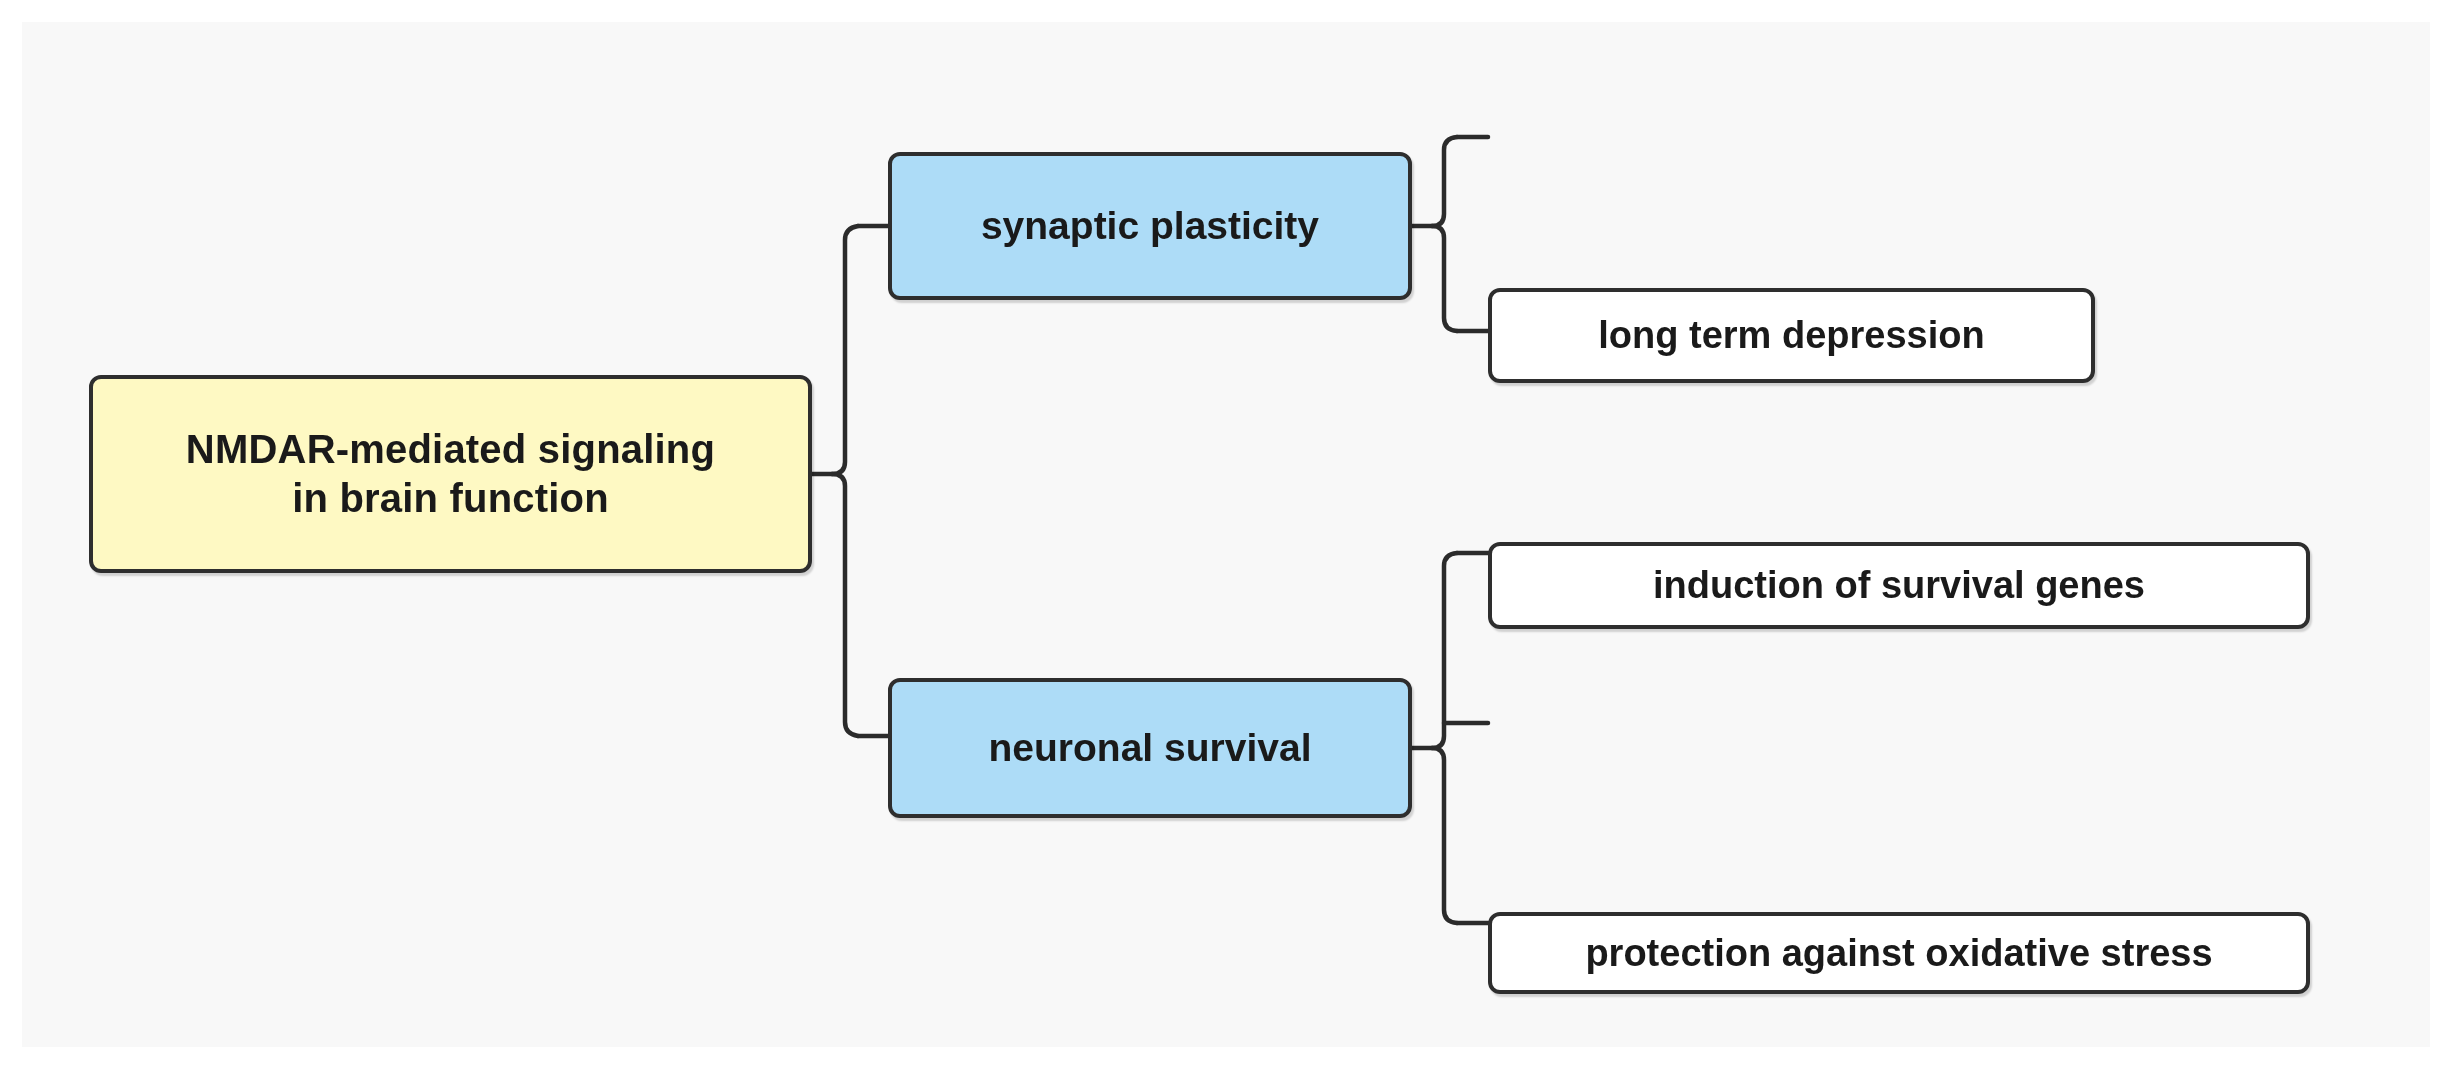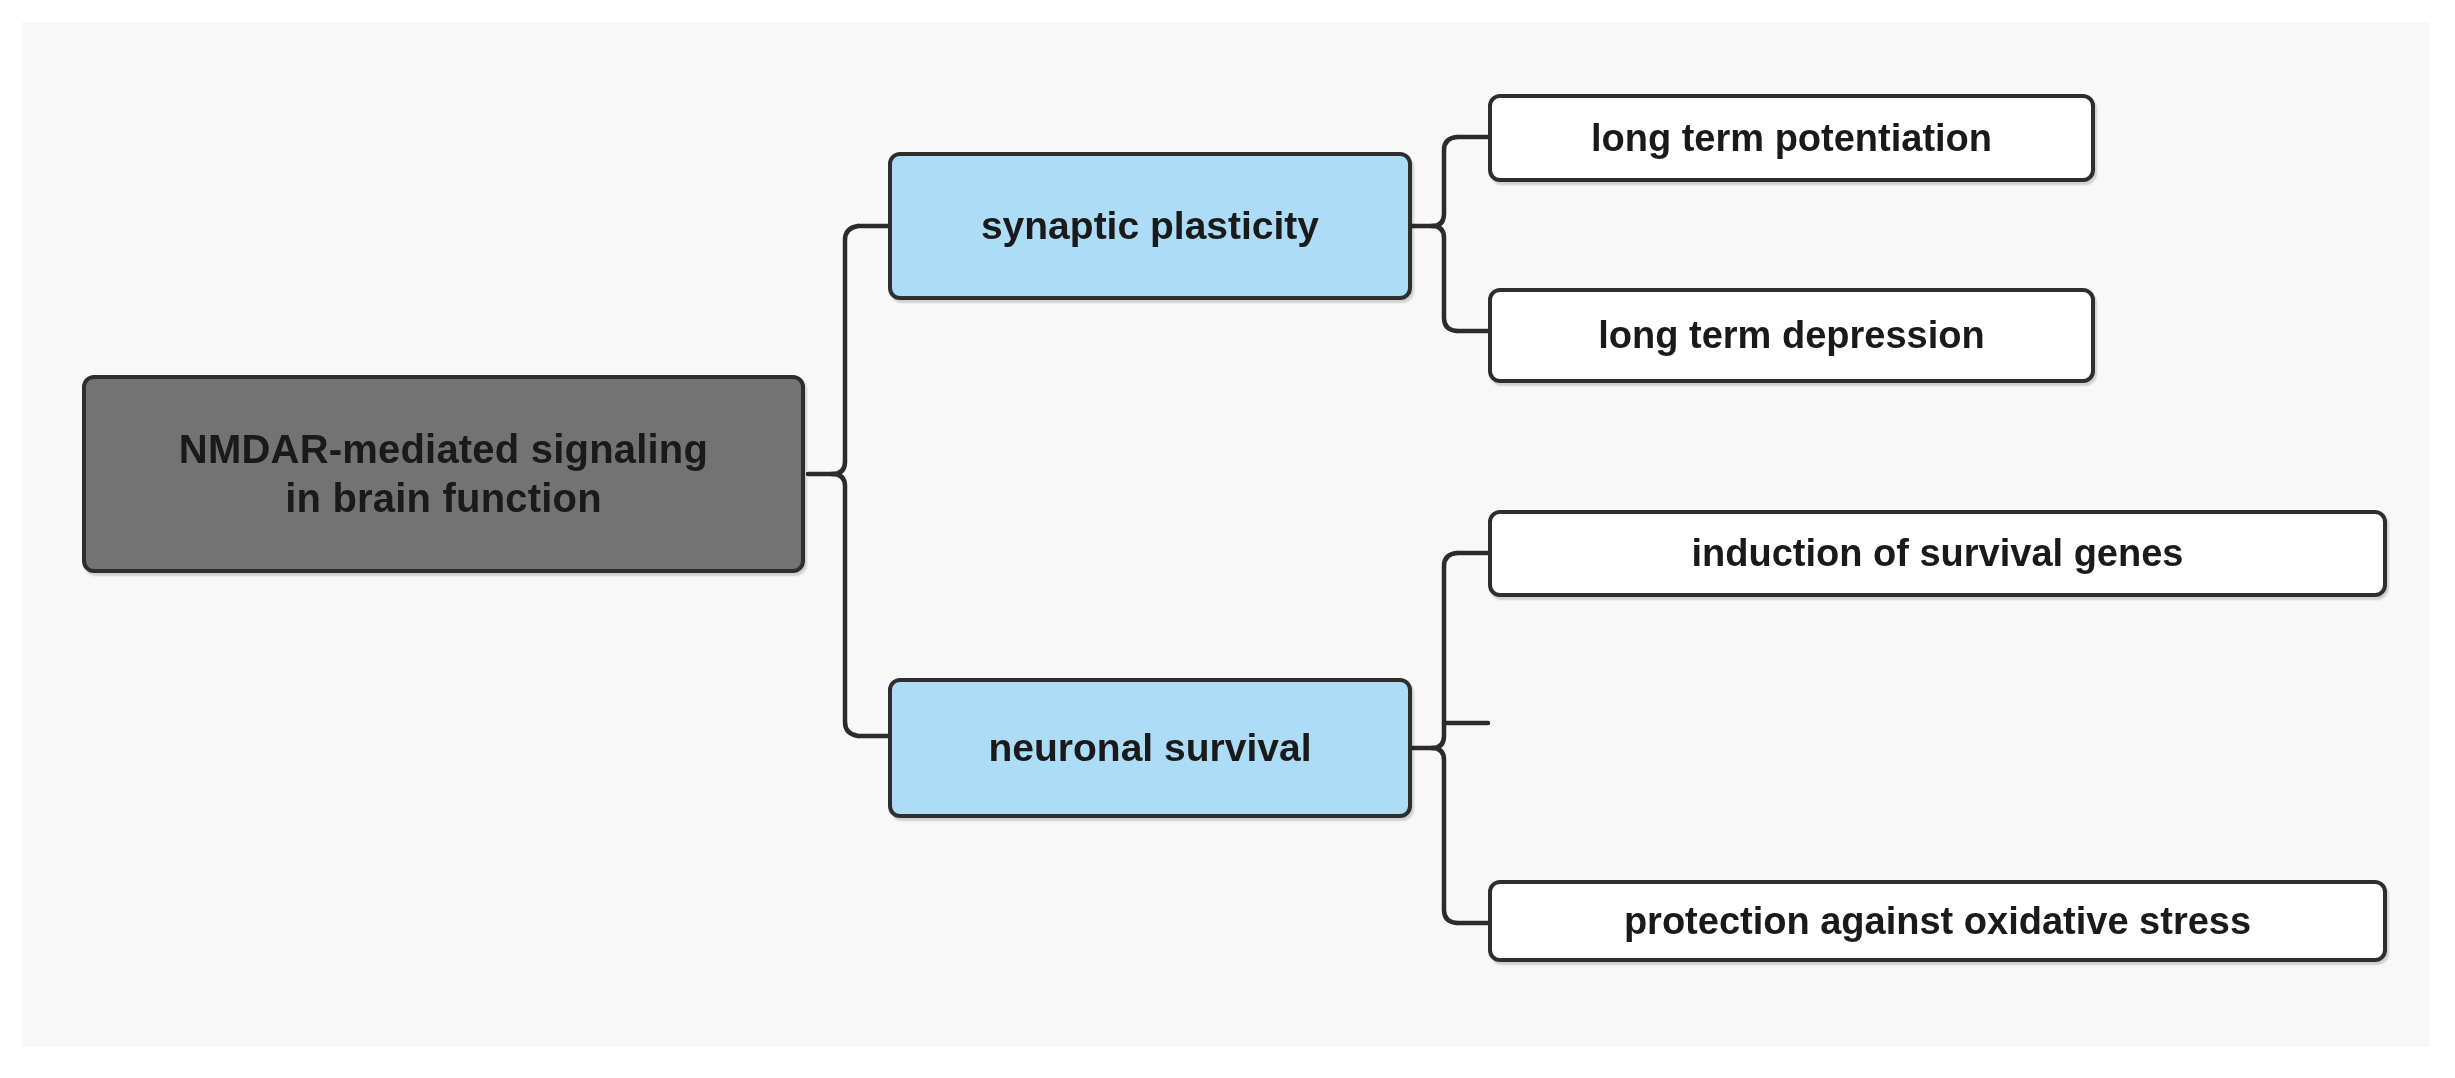--- a/index.html
+++ b/index.html
@@ -45,22 +45,22 @@
     align-items: center;
     justify-content: center;
     text-align: center;
     color: #1a1a1a;
     font-weight: bold;
     line-height: 1.22;
     box-shadow: 2px 3px 2px rgba(0,0,0,0.16);
     background: #ffffff;
   }
   .node-root {
-    background: #737373;
-    left: 82px;
+    background: #fef9c3;
+    left: 89px;
     top: 375px;
     width: 723px;
     height: 198px;
     font-size: 40px;
     letter-spacing: 0.2px;
     padding: 0 18px;
   }
   .node-branch {
     background: #addcf7;
     left: 888px;
@@ -72,21 +72,21 @@
   .node-branch.b2 { top: 678px; height: 140px; }
 
   .node-leaf {
     background: #ffffff;
     font-size: 38px;
     padding: 0 16px;
     border-width: 4px;
     border-radius: 12px;
   }
   .leaf-top  { left: 1488px; width: 607px; }
-  .leaf-bot  { left: 1488px; width: 899px; }
+  .leaf-bot  { left: 1488px; width: 822px; margin-top: 32px; }
 
   .leaf-t1 { top: 94px;  height: 88px; }
   .leaf-t2 { top: 288px; height: 95px; }
   .leaf-b1 { top: 510px; height: 87px; }
   .leaf-b2 { top: 680px; height: 86px; }
   .leaf-b3 { top: 880px; height: 82px; }
 
   .node-label { display: block; }
 </style>
 </head>
@@ -135,23 +135,20 @@
   </div>
 
   <div class="node node-branch b1">
     <span class="node-label">synaptic plasticity</span>
   </div>
 
   <div class="node node-branch b2">
     <span class="node-label">neuronal survival</span>
   </div>
 
-  <div class="node node-leaf leaf-top leaf-t1">
-    <span class="node-label">long term potentiation</span>
-  </div>
 
   <div class="node node-leaf leaf-top leaf-t2">
     <span class="node-label">long term depression</span>
   </div>
 
   <div class="node node-leaf leaf-bot leaf-b1">
     <span class="node-label">induction of survival genes</span>
   </div>
 
 

